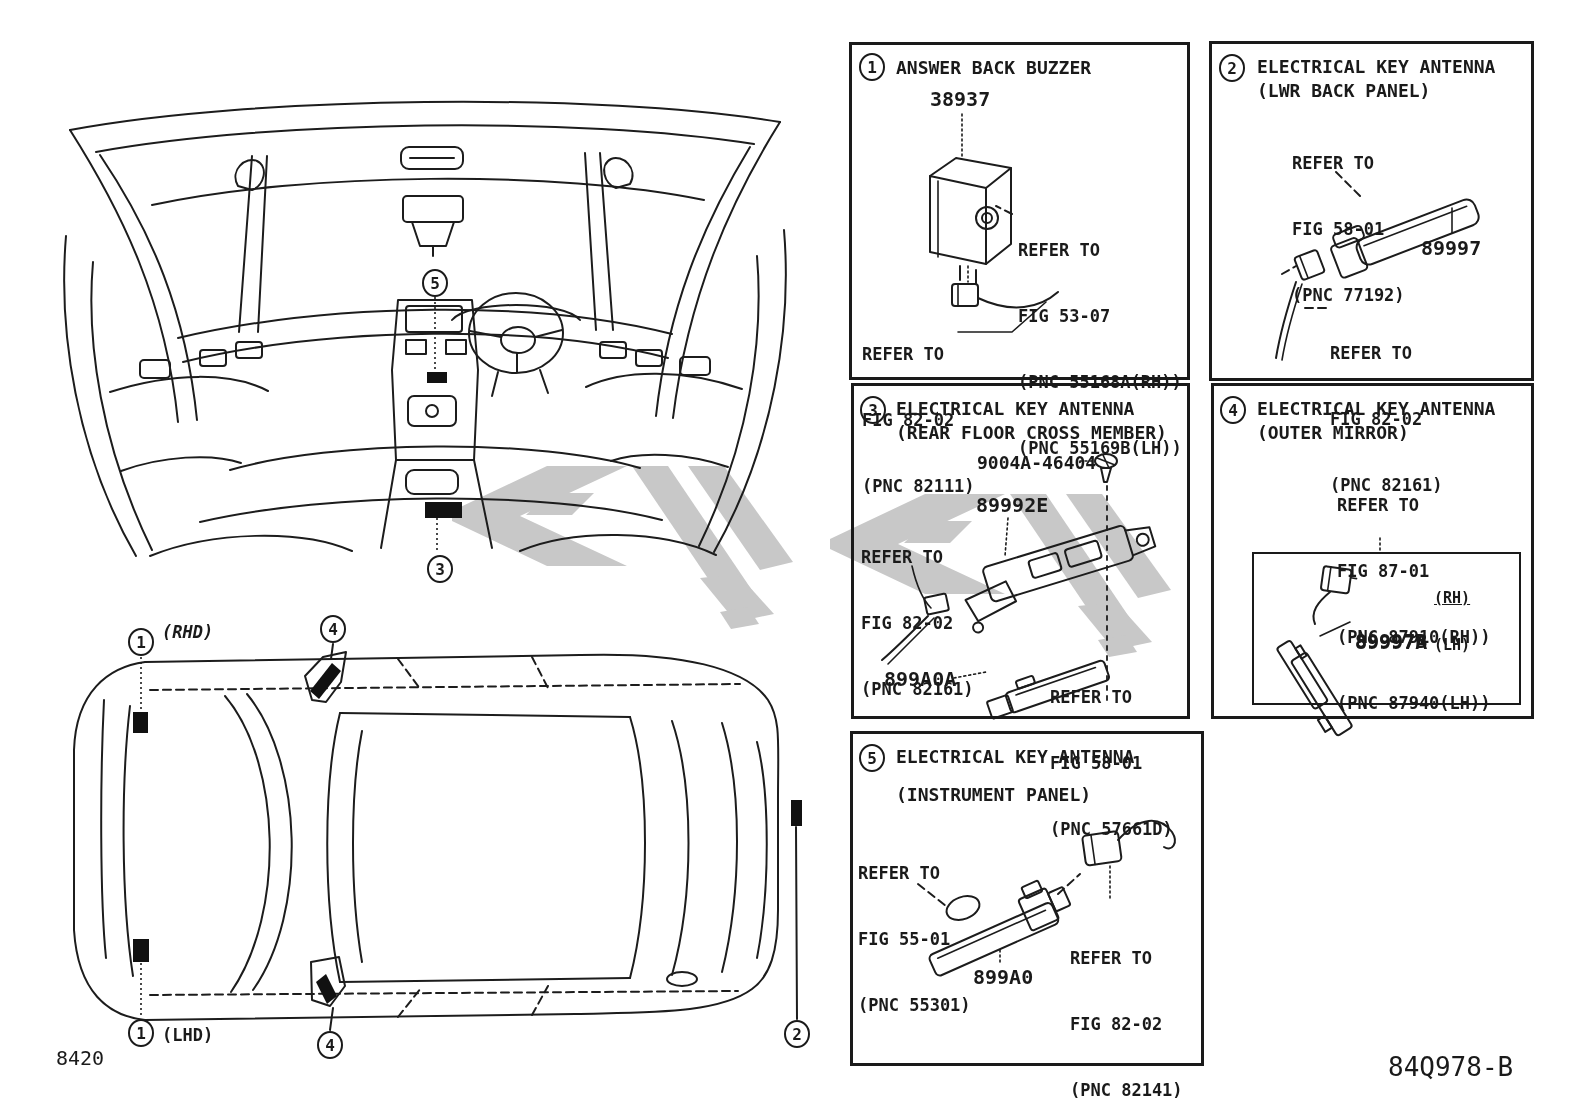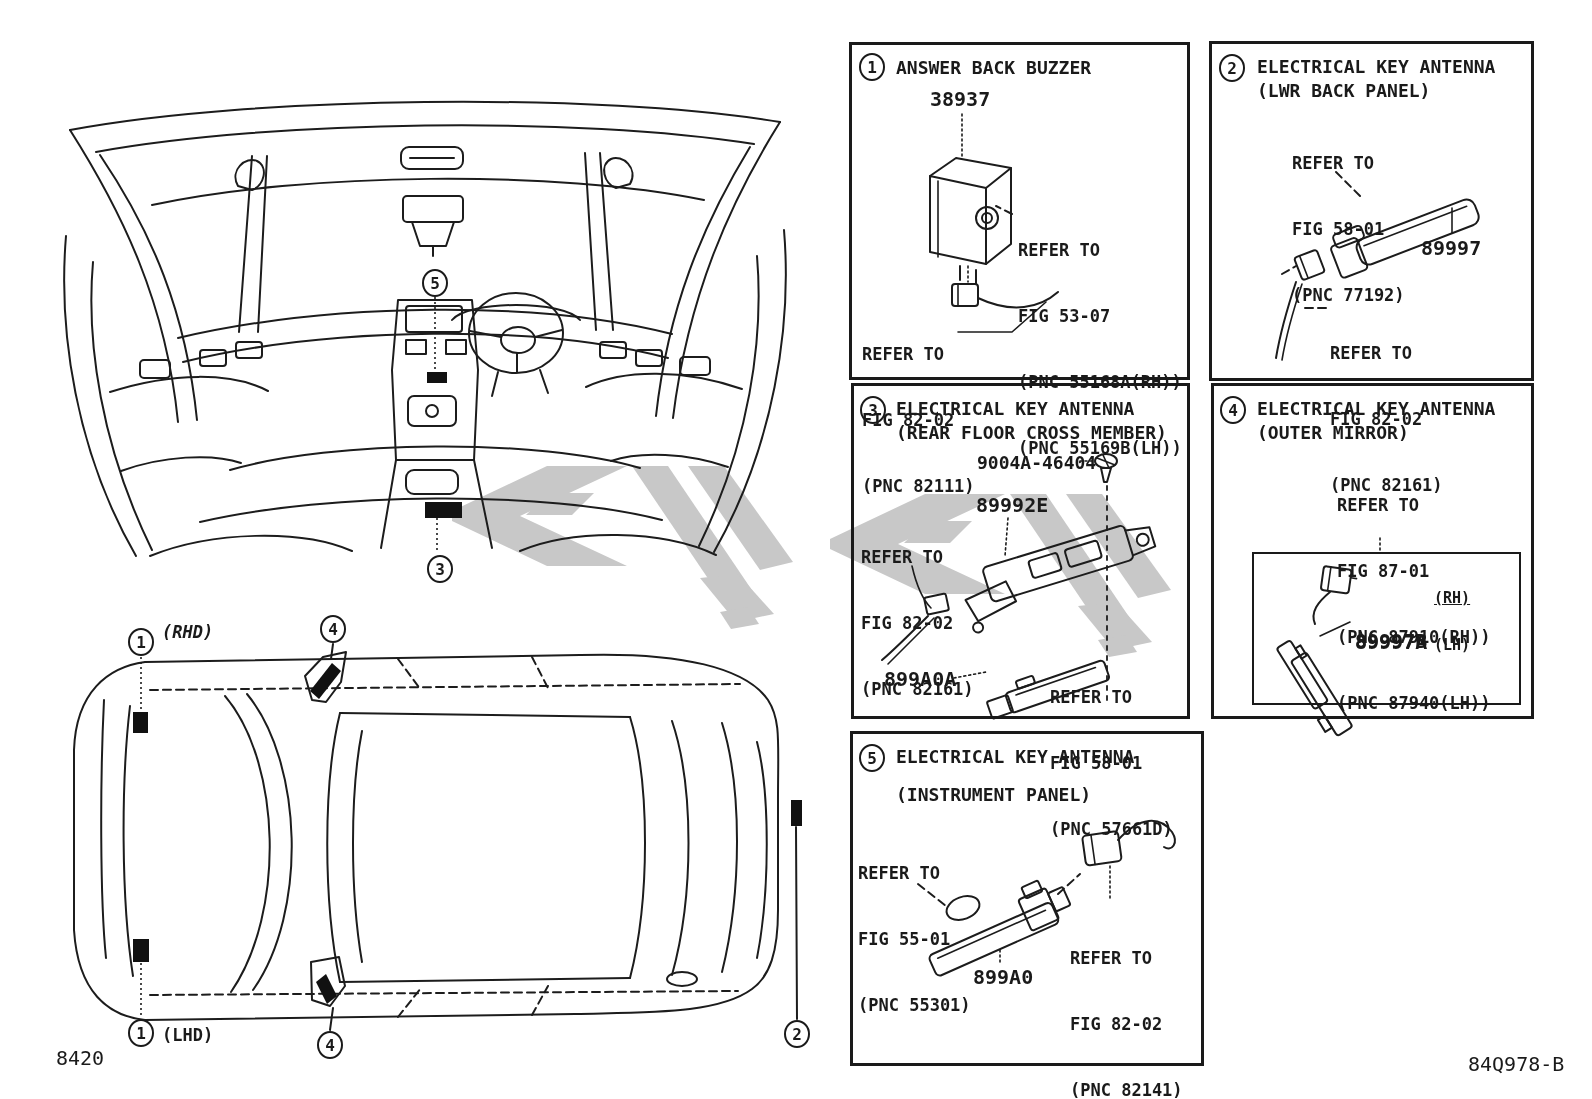--- a/index.html
+++ b/index.html
@@ -351,15 +351,15 @@
     <div>(PNC 55301)</div>
   </div>
   <div class="txt part" style="left:973px;top:966px;">899A0</div>
   <div class="txt" style="left:1070px;top:903px;">
     <div>REFER TO</div>
     <div>FIG 82-02</div>
     <div>(PNC 82141)</div>
   </div>
 
   <div class="footer" style="left:40px;top:1046px;margin-left:16px;">8420</div>
-  <div class="footer" style="left:1468px;top:1052px;font-size:20px;">84Q978-B</div>
+  <div class="footer" style="left:1388px;top:1052px;font-size:26px;">84Q978-B</div>
 
 </div>
 
 </body></html>

